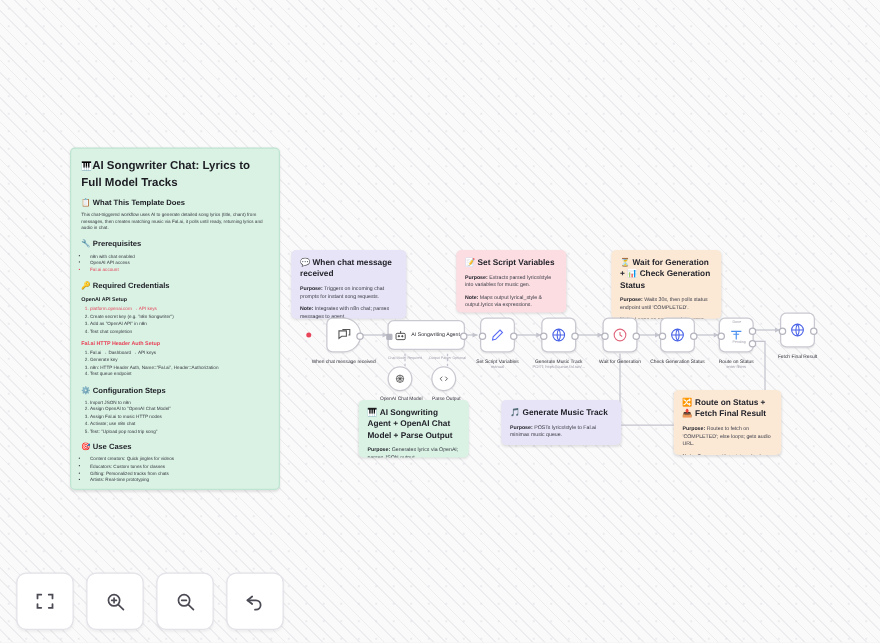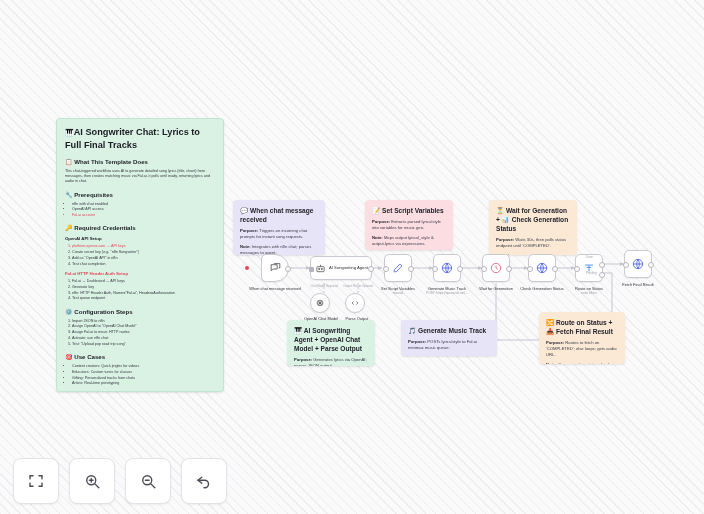--- a/index.html
+++ b/index.html
@@ -97,21 +97,21 @@
     <polygon points="528,268 524,266 524,270"></polygon>
     <polygon points="575,268 571,266 571,270"></polygon>
     <polygon points="624,264 620,262 620,266"></polygon>
   </g>
 
   <circle cx="247" cy="268" r="2" fill="#e8455a"></circle>
 </svg>
 
 <div id="doc-note" class="note">
   <div class="h1">
-    <span class="emoji">🎹</span><span>AI Songwriter Chat: Lyrics to Full Final Tracks</span>
+    <span class="emoji">🎹</span><span>AI Songwriter Chat: Lyrics to Full Model Tracks</span>
   </div>
 
   <div class="h2">
     <span>📋</span> <span>What This Template Does</span>
   </div>
   <div class="para">This chat-triggered workflow uses AI to generate detailed song lyrics (title, chant) from messages, then creates matching music via Fal.ai, it polls until ready, returning lyrics and audio in chat.</div>
 
   <div class="h2">
     <span>🔧</span> <span>Prerequisites</span>
   </div>

